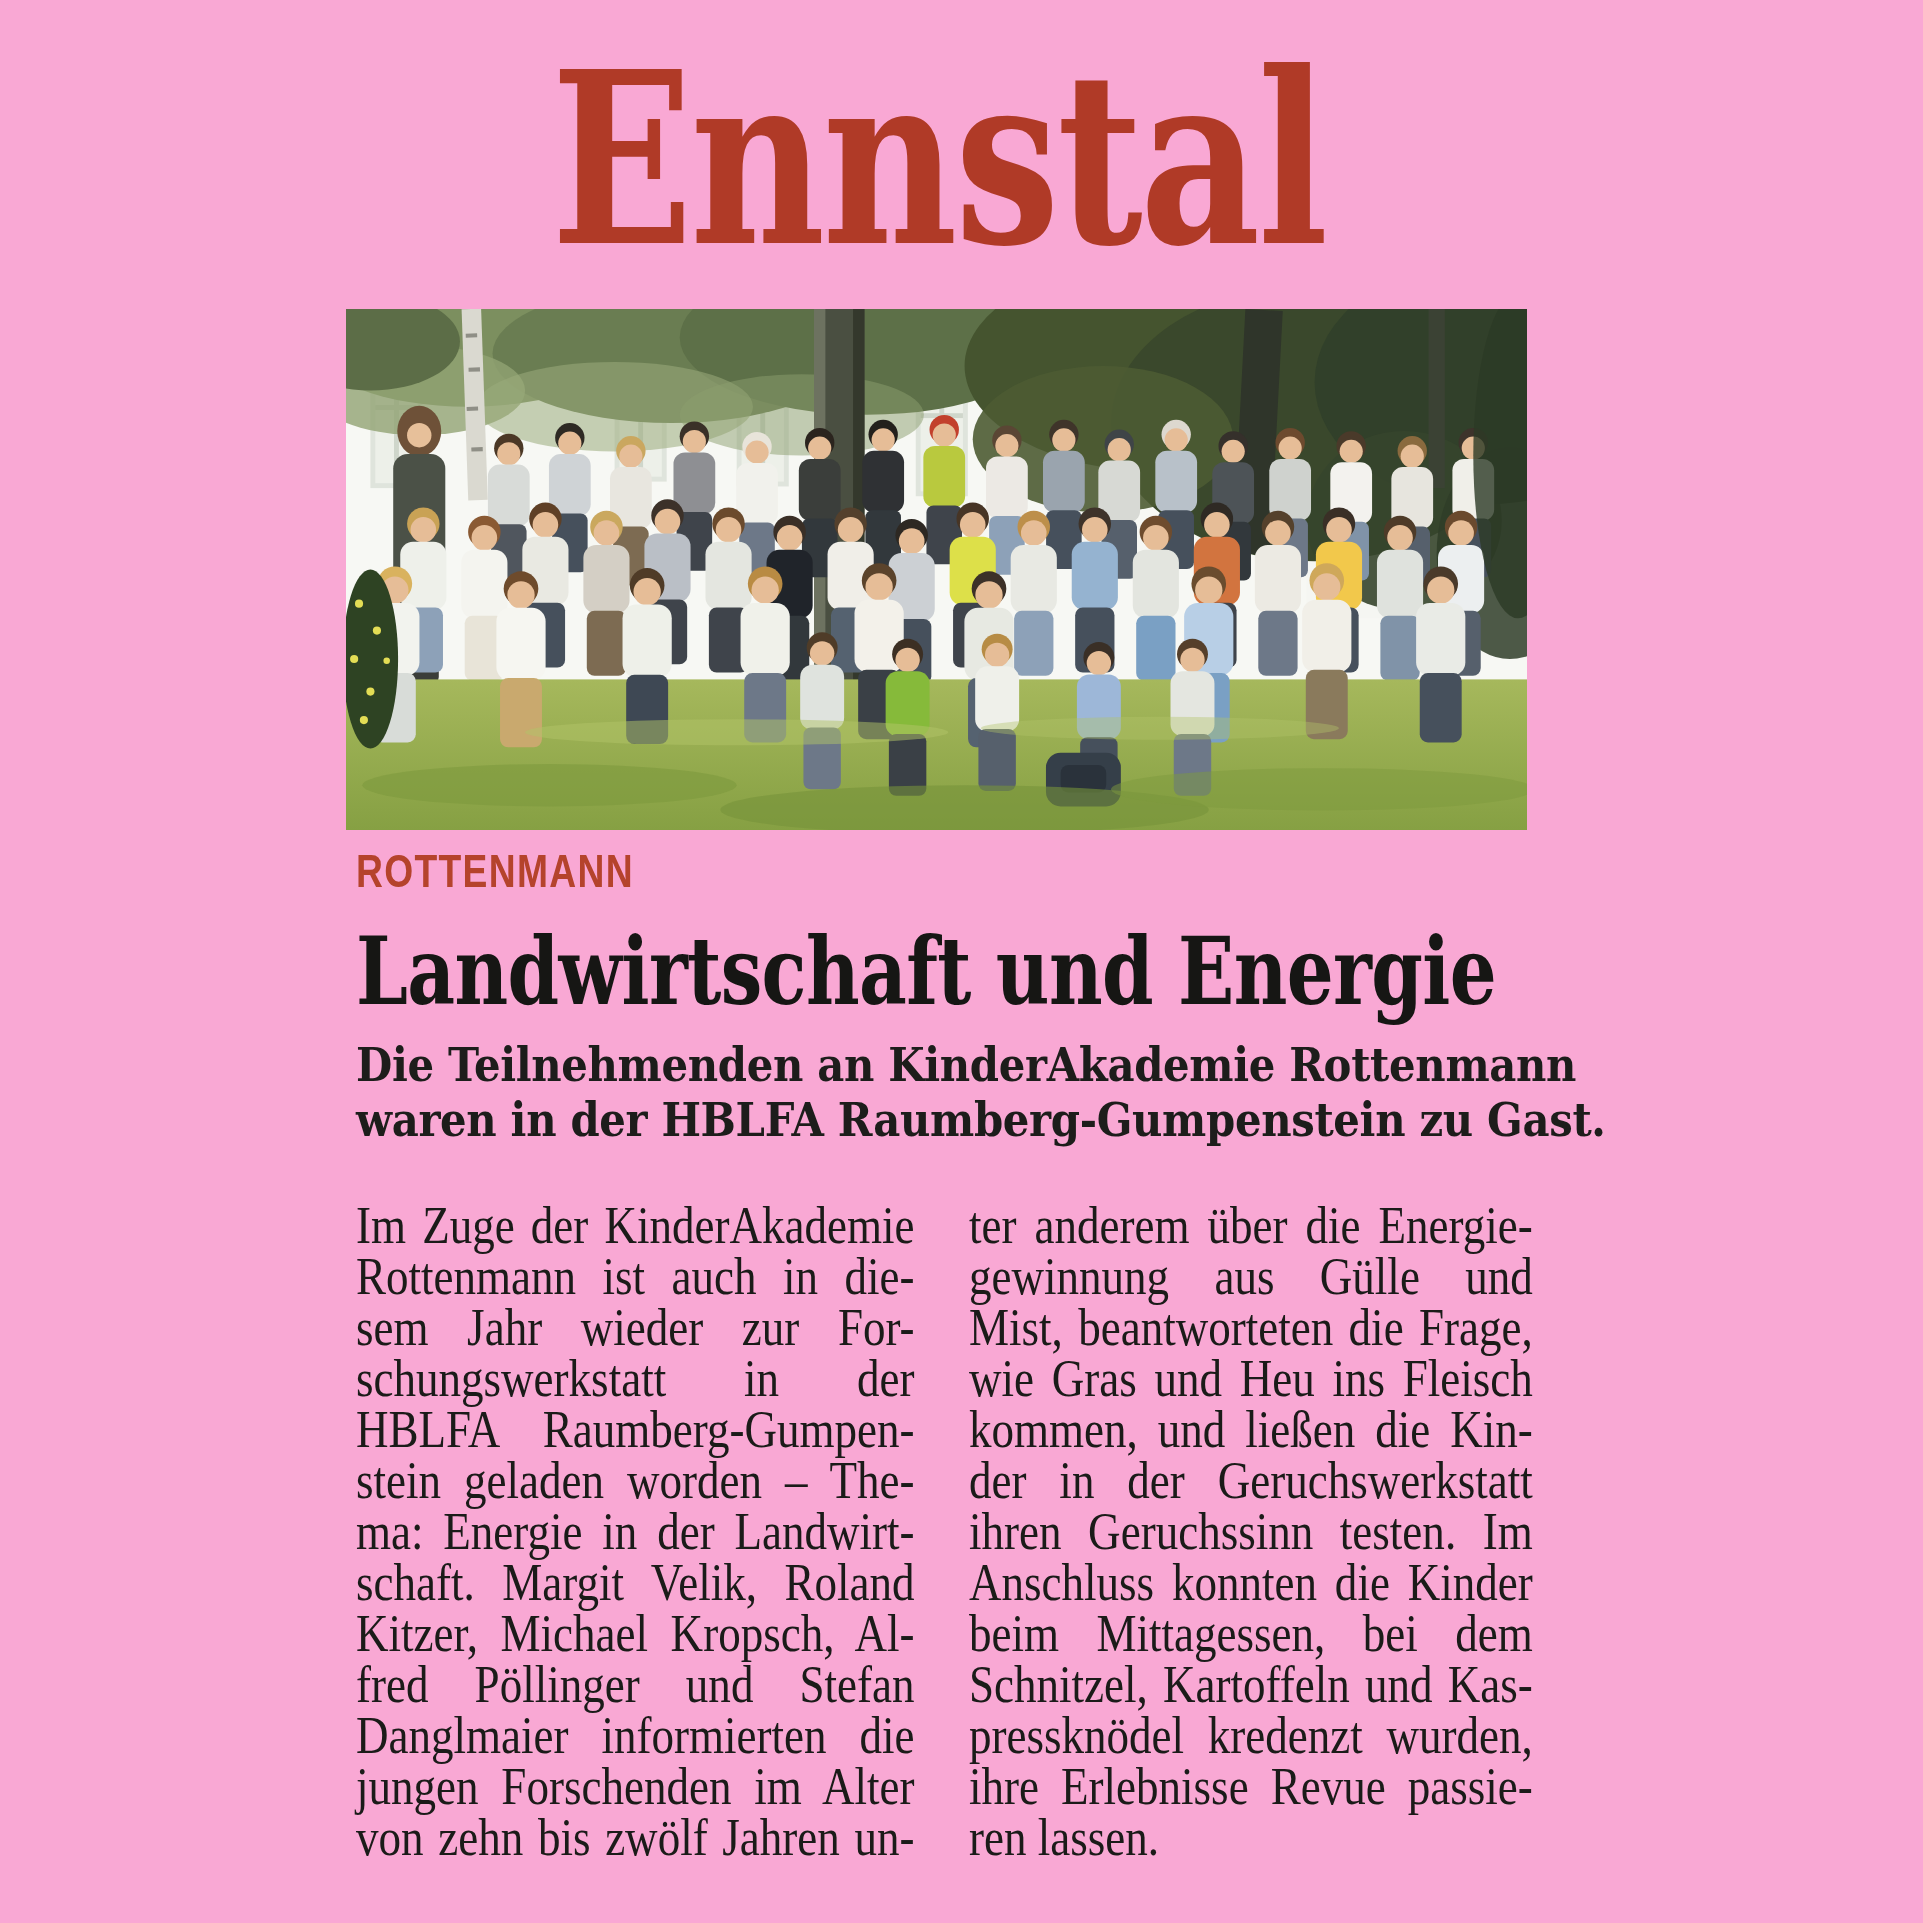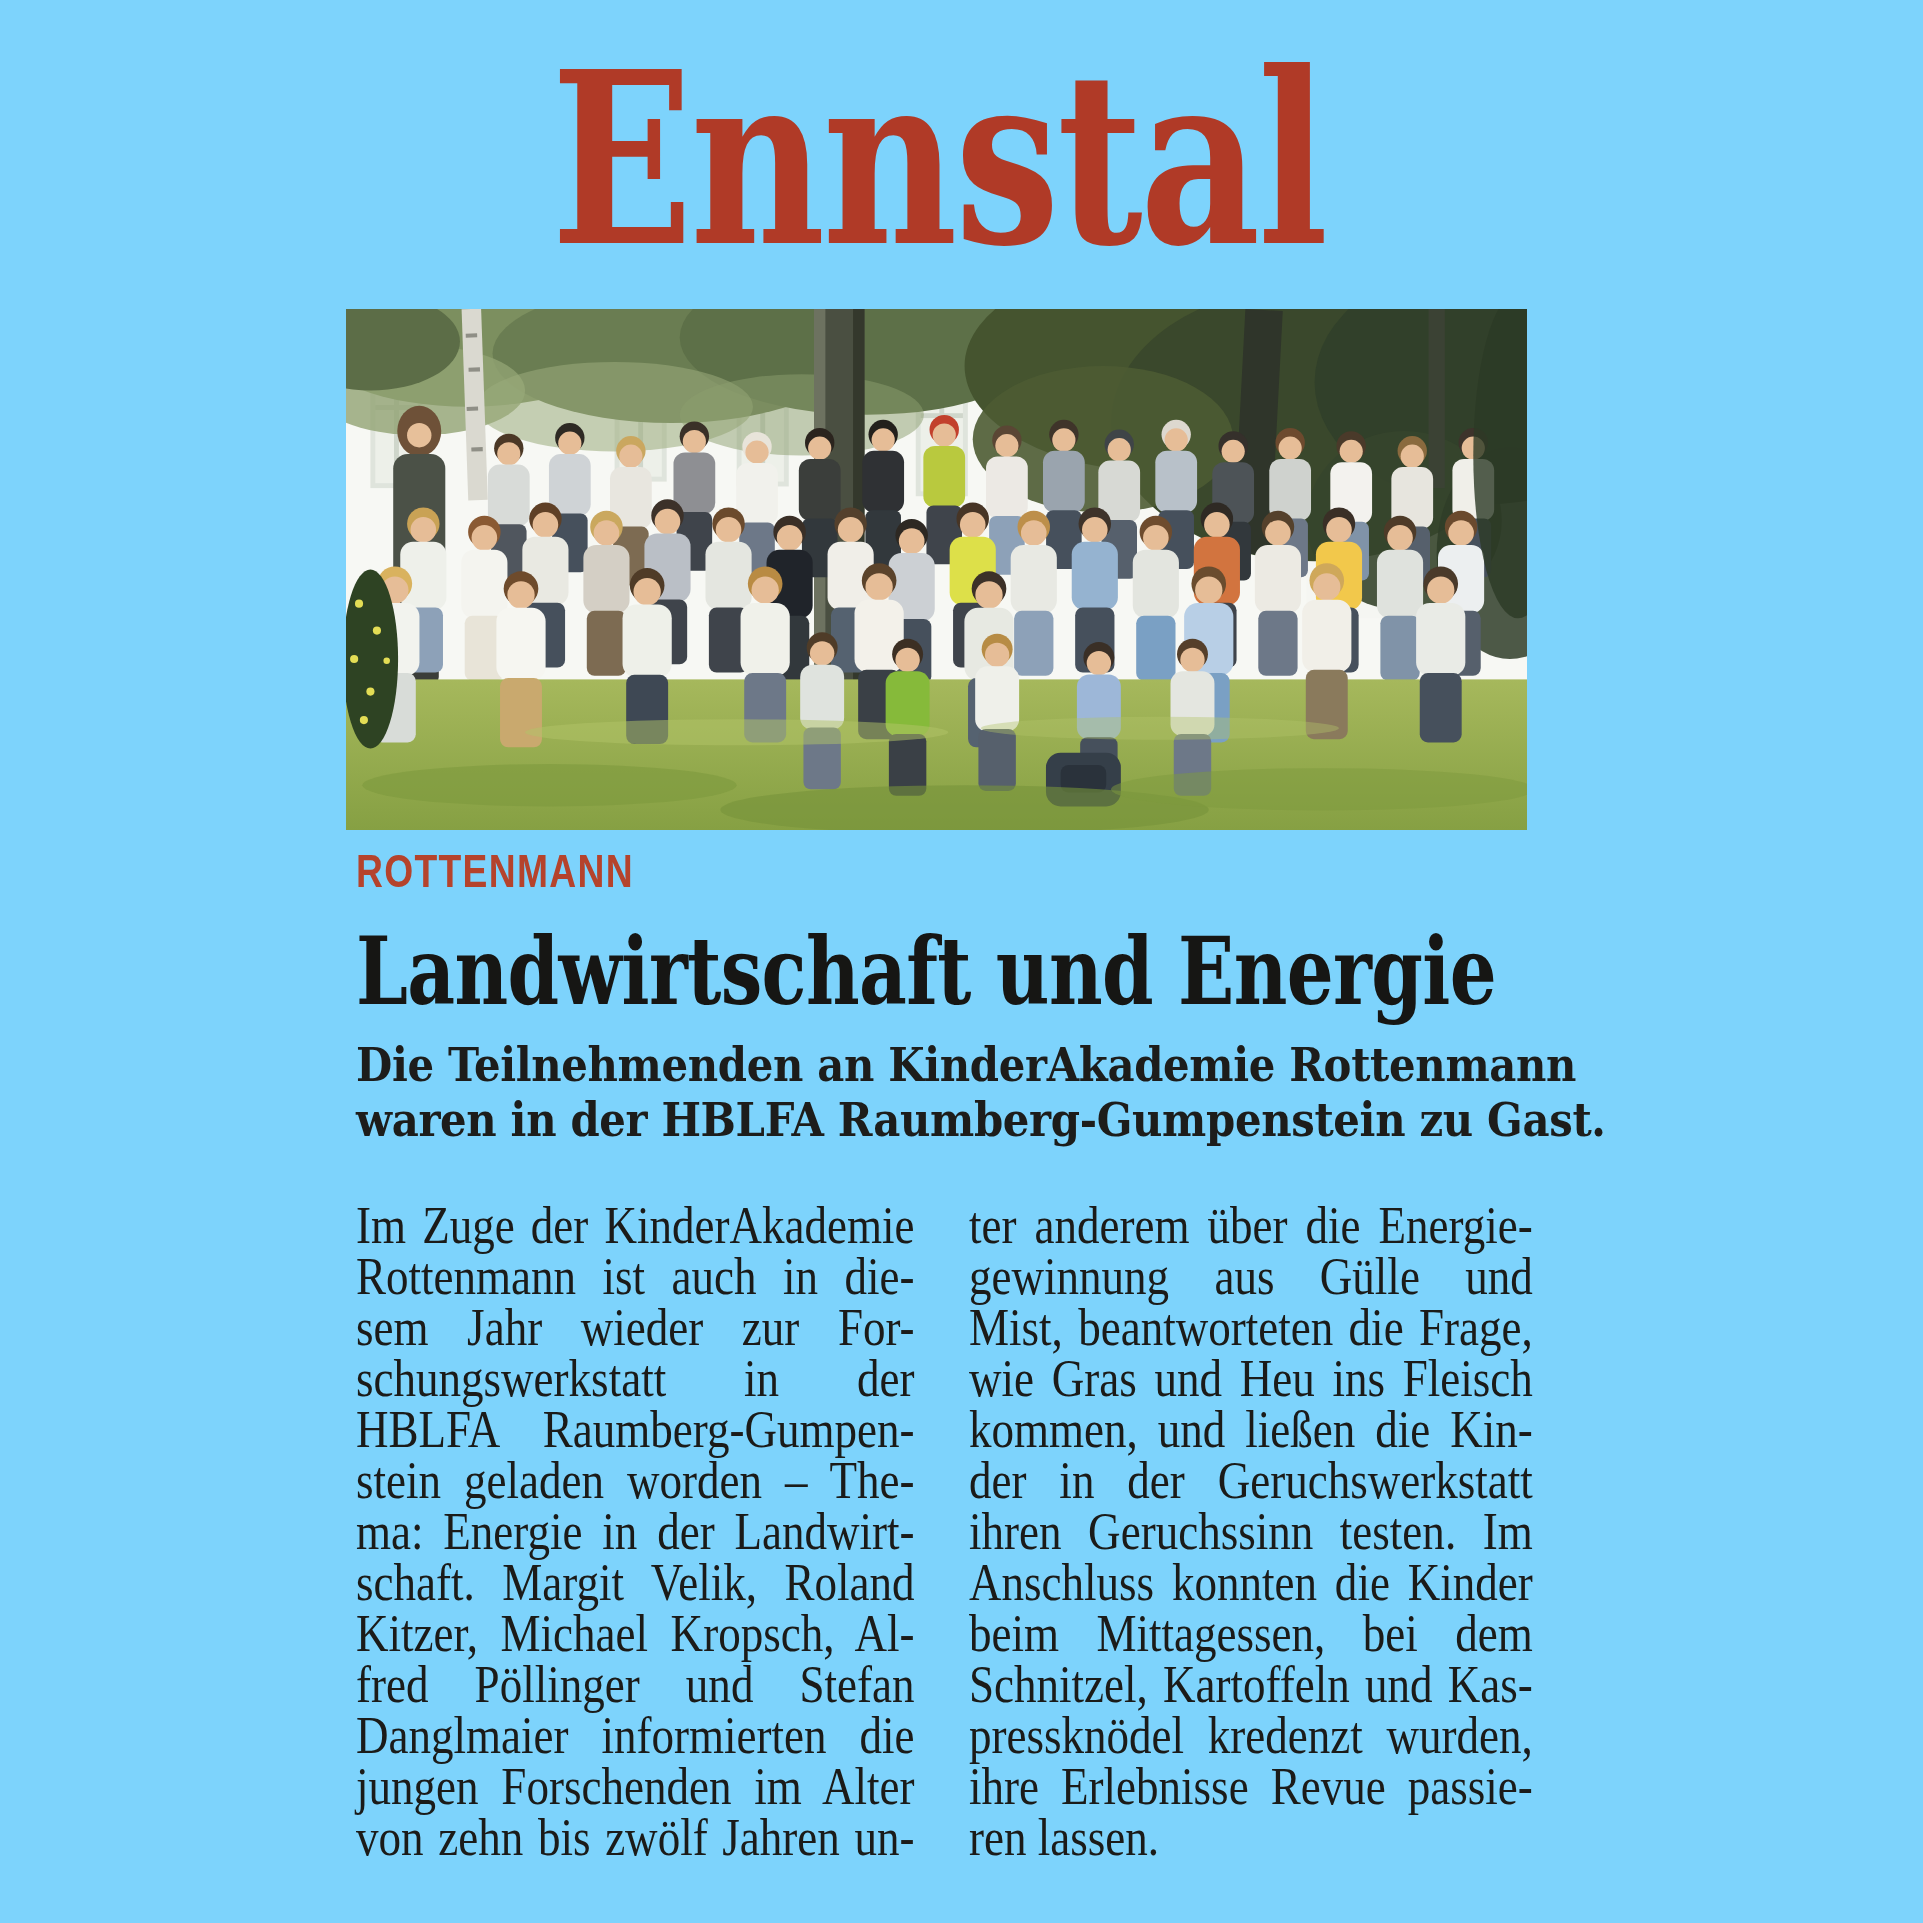--- a/index.html
+++ b/index.html
@@ -4,21 +4,21 @@
 <style>
   html, body {
     margin: 0;
     padding: 0;
     background: #ffffff;
   }
   #page {
     position: relative;
     width: 1923px;
     height: 1923px;
-    background: #7dd3fc;
+    background: #f9a8d4;
     overflow: hidden;
     font-family: "Liberation Serif", serif;
   }
   
   .masthead {
     position: absolute;
     left: 348px;
     top: 41px;
     width: 1181px;
     text-align: center;

